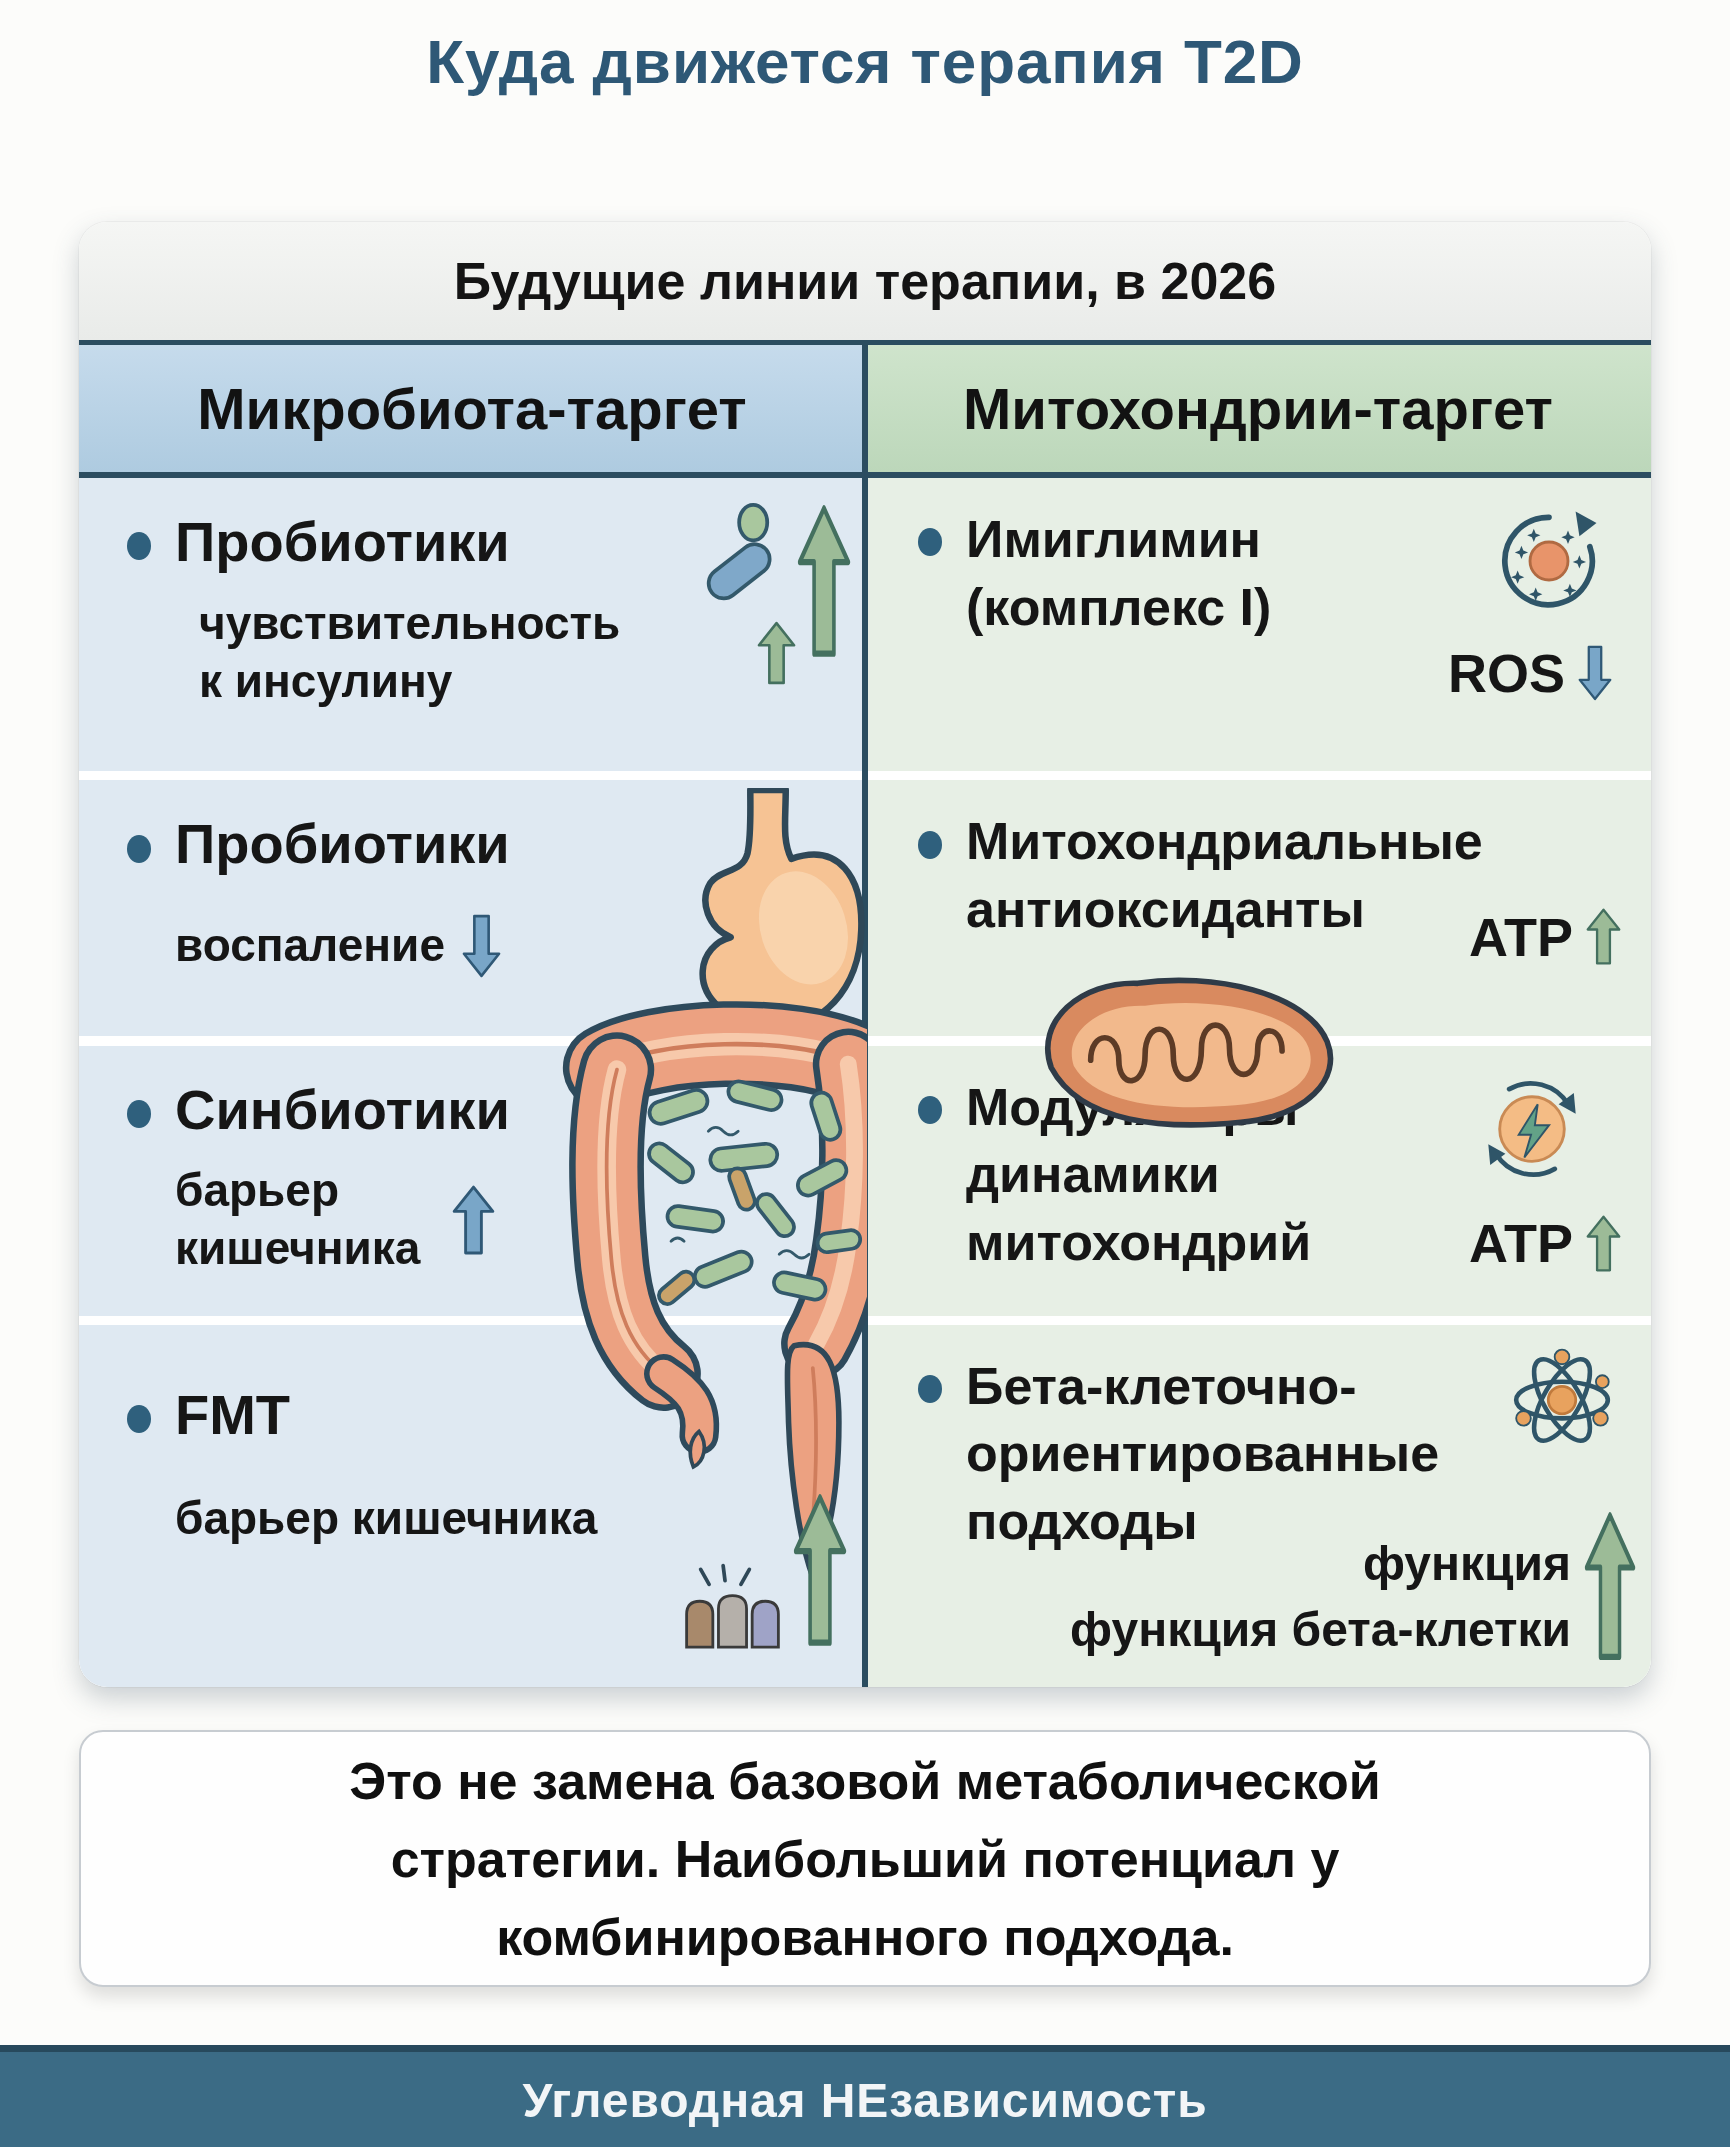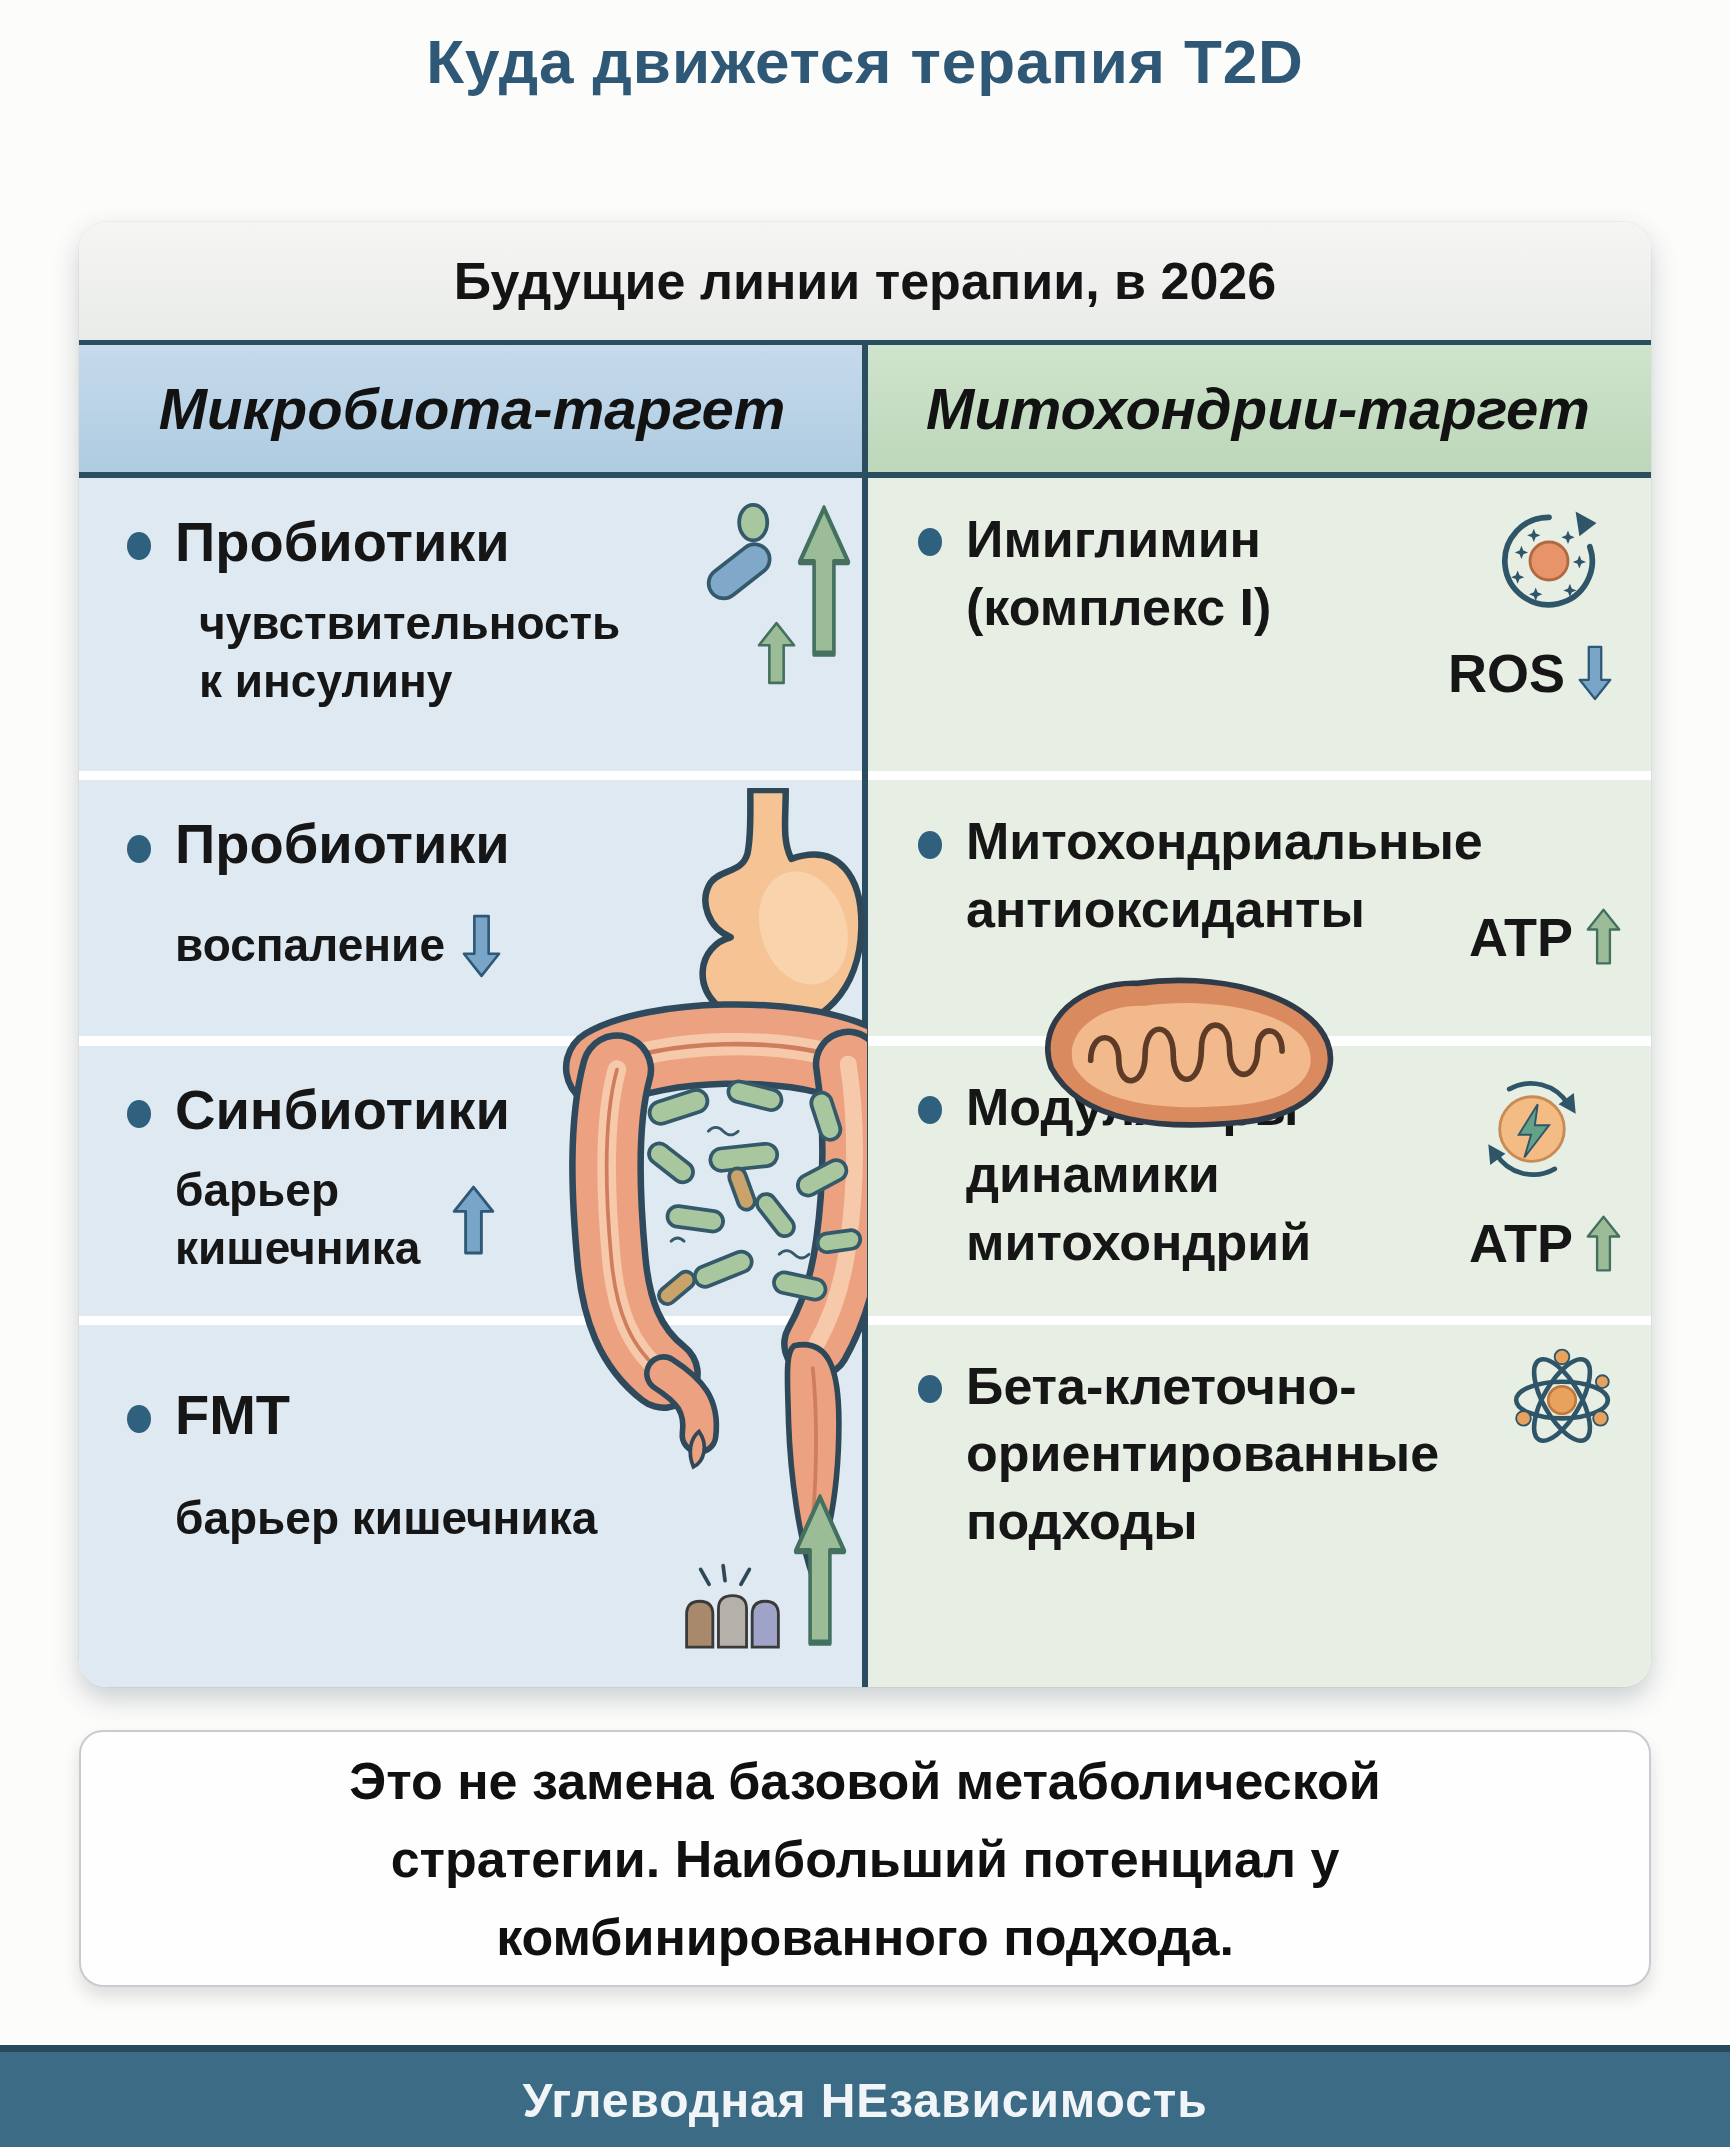--- a/index.html
+++ b/index.html
@@ -8,21 +8,21 @@
 
   
   .main-title{position:absolute;top:26px;left:0;width:100%;text-align:center;
     font-size:62px;font-weight:800;color:#2e5876;letter-spacing:0.9px;}
 
   
   .card{position:absolute;left:79px;top:222px;width:1572px;height:1465px;background:#ffffff;
     border-radius:28px;box-shadow:0 11.2px 26px rgba(60,80,95,.25),0 0 0 0.9px rgba(0,0,0,.04);overflow:hidden;}
   .card-top{height:118px;background:linear-gradient(#f5f6f4,#e9ebe9);
     display:flex;align-items:center;justify-content:center;font-size:52px;font-weight:700;color:#141414;}
-  .col-headers{display:flex;height:138px;border-top:5.6px solid #2b4d60;border-bottom:6.5px solid #2b4d60;box-sizing:border-box;font-style:italic;}
+  .col-headers{display:flex;height:138px;border-top:5.6px solid #2b4d60;border-bottom:6.5px solid #2b4d60;box-sizing:border-box;}
   .col-header{flex:1;display:flex;align-items:center;justify-content:center;
     font-size:58px;font-weight:800;color:#121212;}
   .col-header.left{background:linear-gradient(#c6dbec,#aecbe0);}
   .col-header.right{background:linear-gradient(#cfe4cc,#bcd7ba);}
   .v-divider{position:absolute;left:783px;top:118px;width:5.6px;height:1347px;background:#2b4d60;z-index:4;}
 
   .rows-area{position:relative;height:1209px;background:#ffffff;}
   .col{position:absolute;top:0;bottom:0;display:flex;flex-direction:column;gap:9.3px;}
   .col-left{left:0;width:783px;}
   .col-right{left:789px;width:783px;}
@@ -267,20 +267,29 @@
               <ellipse cx="60" cy="60" rx="50" ry="20" transform="rotate(-60 60 60)"></ellipse>
             </g>
             <circle cx="60" cy="60" r="15" fill="#e8a25e" stroke="#c07a3c" stroke-width="3"></circle>
             <g fill="#e8a25e" stroke="#2f5568" stroke-width="2">
               <circle cx="60" cy="13" r="8"></circle>
                 <circle cx="18" cy="80" r="8"></circle>
               <circle cx="102" cy="80" r="8"></circle>
                 <circle cx="104" cy="40" r="7"></circle>
             </g>
           </svg>
+          <div class="beta-metrics">
+            <div class="beta-lines">
+              <div>функция</div>
+              <div>функция бета-клетки</div>
+            </div>
+            <svg class="arrow green a-165" viewBox="0 0 60 100" preserveAspectRatio="none">
+                <path d="M30 4 L57 38 L41 38 L41 96 L19 96 L19 38 L3 38 Z"></path>
+              </svg>
+          </div>
         </div>
       </div>
 
       <svg class="gut" viewBox="0 0 330 860">
 
         <path d="M205 2 L243 2 C243 34 239 56 249 76 C300 58 326 96 324 152 C322 214 282 262 224 256 C178 251 152 224 154 196 C155 178 168 164 184 160 C160 150 150 122 162 102 C174 86 196 92 202 70 C206 52 205 24 205 2 Z" fill="#f6c394" stroke="#2f4858" stroke-width="7" stroke-linejoin="round"></path>
         <ellipse cx="262" cy="150" rx="46" ry="62" transform="rotate(-18 262 150)" fill="#f9d8b4" opacity="0.75"></ellipse>
 
         <g fill="none" stroke-linecap="round">
           <path d="M50 300 C 100 270, 250 264, 318 296" stroke="#2e4a5c" stroke-width="92"></path>

